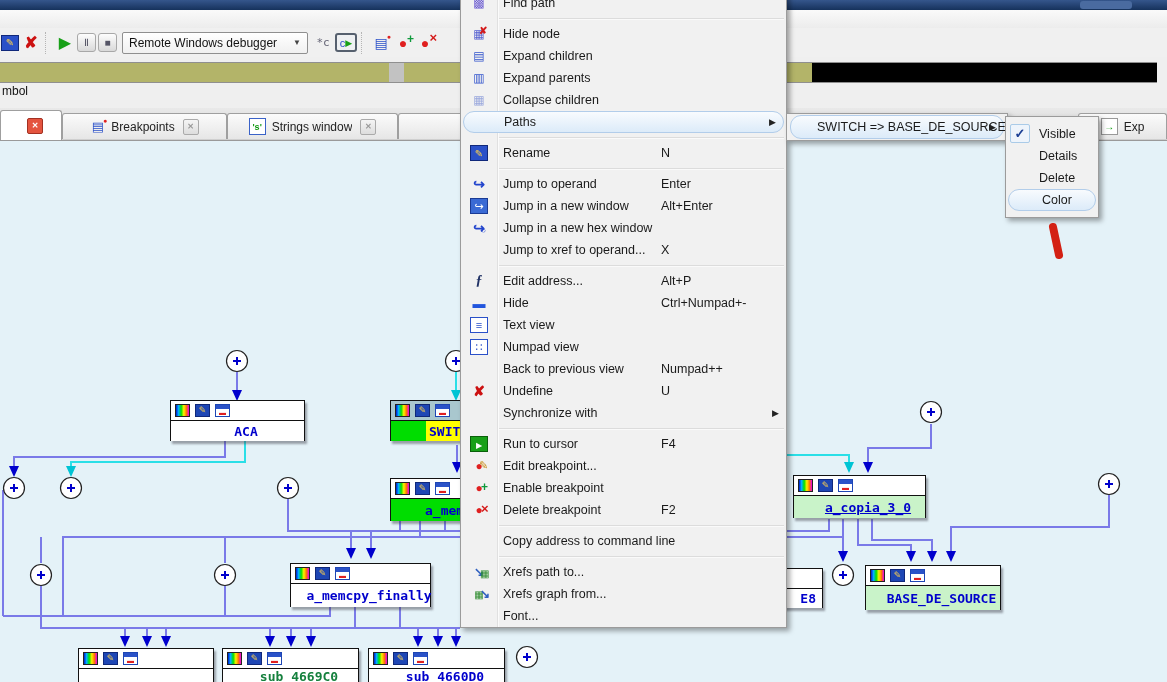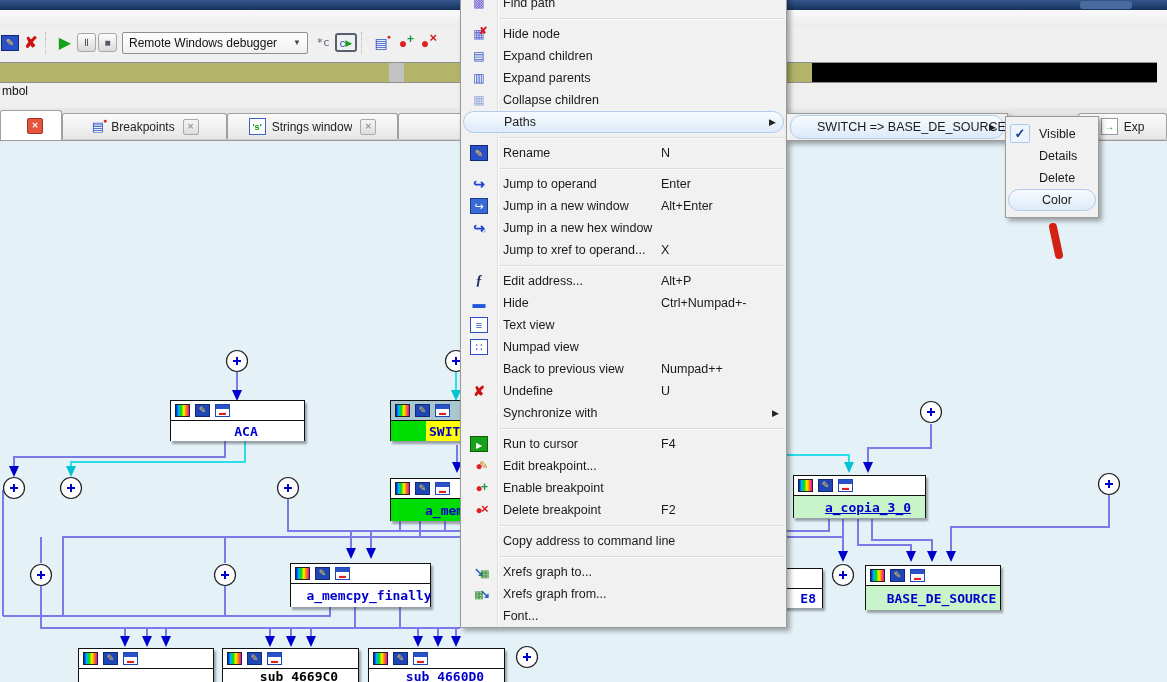--- a/index.html
+++ b/index.html
@@ -412,21 +412,21 @@
       <div class="gbody" data-name="node-body" style="background: rgb(255, 255, 255); height: 14px; color: rgb(0, 0, 204); margin-top: 24px;">
         <span data-name="node-label">sub_4660E0</span>
       </div>
     </div>
     <div class="gnode" data-name="graph-node-sub-4669c0" style="left: 222px; top: 648px; width: 137px; height: 35px;">
       <div class="gtitle" data-name="node-titlebar" style="background: rgb(255, 255, 255);">
         <span class="n-ico palette" data-name="node-color-icon"></span>
         <span class="n-ico edit" data-name="node-rename-icon"></span>
         <span class="n-ico frame" data-name="node-frame-icon"></span>
       </div>
-      <div class="gbody" data-name="node-body" style="background: rgb(255, 255, 255); height: 14px; color: #000000;">
+      <div class="gbody" data-name="node-body" style="background: rgb(255, 255, 255); height: 14px; color: #15803d;">
         <span data-name="node-label">sub_4669C0</span>
       </div>
     </div>
     <div class="gnode" data-name="graph-node-sub-4660d0" style="left: 368px; top: 648px; width: 137px; height: 35px;">
       <div class="gtitle" data-name="node-titlebar" style="background: rgb(255, 255, 255);">
         <span class="n-ico palette" data-name="node-color-icon"></span>
         <span class="n-ico edit" data-name="node-rename-icon"></span>
         <span class="n-ico frame" data-name="node-frame-icon"></span>
       </div>
       <div class="gbody" data-name="node-body" style="background: rgb(255, 255, 255); height: 14px; color: rgb(0, 0, 204);">
@@ -544,21 +544,21 @@
         <span class="mi-shortcut" data-name="menu-item-shortcut">F2</span>
       </div>
       <div class="menu-sep" data-name="menu-separator"></div>
       <div class="menu-item" data-name="menu-item-copy-address-to-command-line">
         <span class="mi-icon" data-name="menu-item-icon-empty"></span>
         <span class="mi-label" data-name="menu-item-label">Copy address to command line</span>
       </div>
       <div class="menu-sep" data-name="menu-separator"></div>
       <div class="menu-item" data-name="menu-item-xrefs-graph-to">
         <span class="mi-icon" data-name="xrefs-to-icon"></span>
-        <span class="mi-label" data-name="menu-item-label">Xrefs graph to...</span>
+        <span class="mi-label" data-name="menu-item-label">Xrefs path to...</span>
       </div>
       <div class="menu-item" data-name="menu-item-xrefs-graph-from">
         <span class="mi-icon" data-name="xrefs-from-icon"></span>
         <span class="mi-label" data-name="menu-item-label">Xrefs graph from...</span>
       </div>
       <div class="menu-item" data-name="menu-item-font">
         <span class="mi-icon" data-name="menu-item-icon-empty"></span>
         <span class="mi-label" data-name="menu-item-label">Font...</span>
       </div>
     </div>

